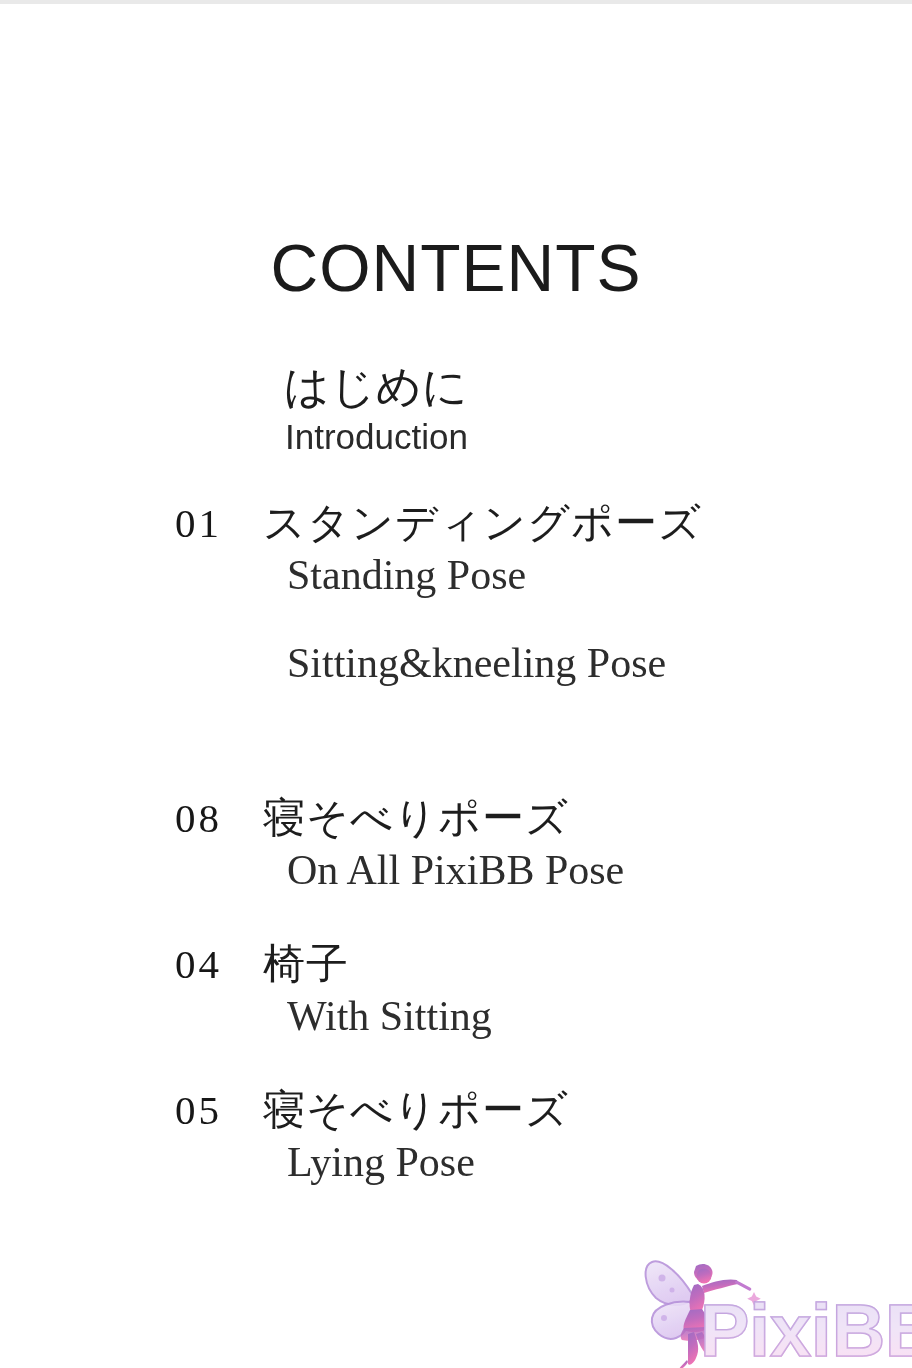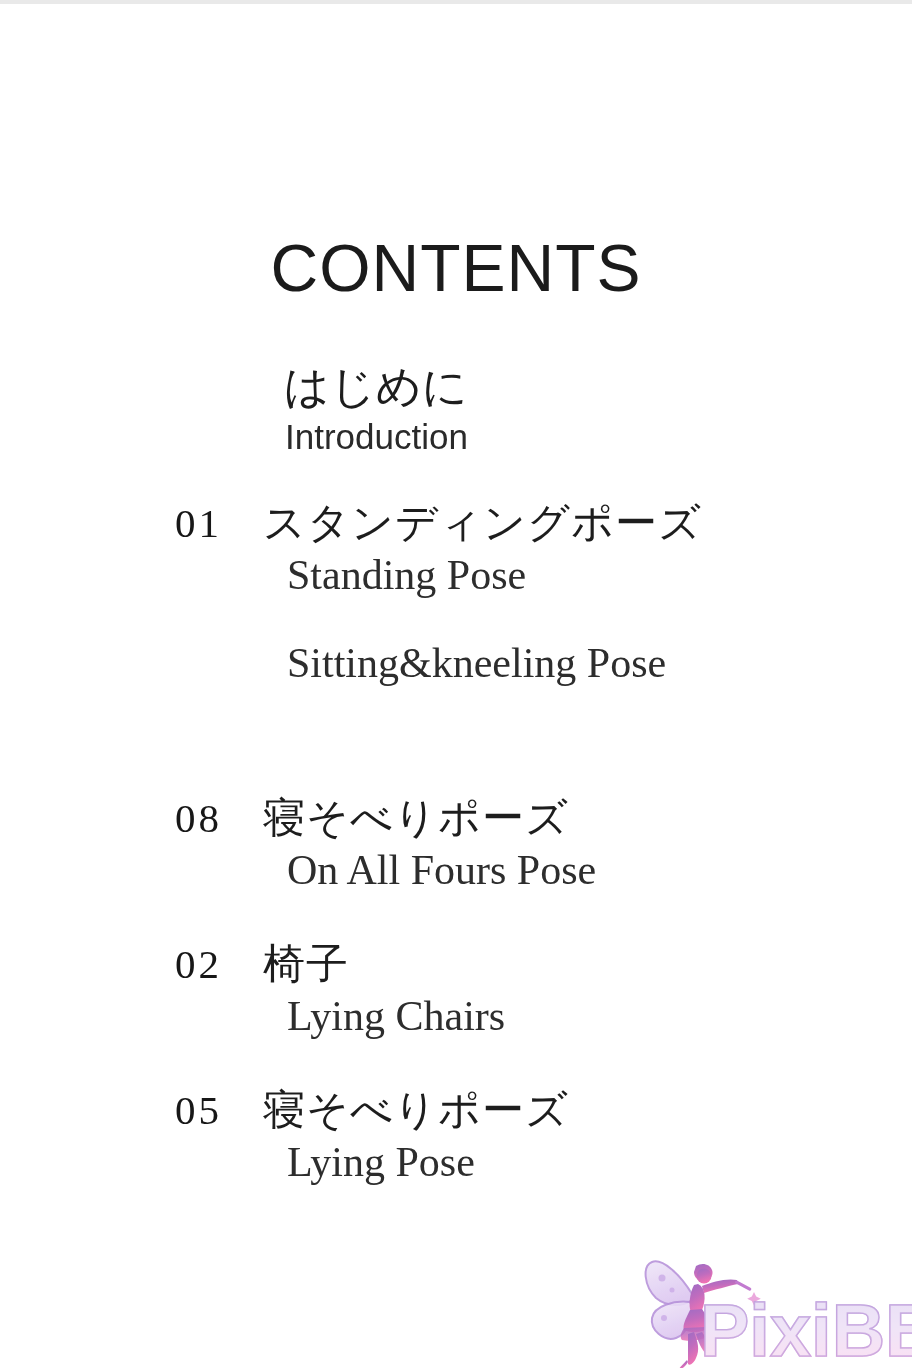--- a/index.html
+++ b/index.html
@@ -140,29 +140,29 @@
 
     <div class="entry">
       <div class="entry-title-en">Sitting&amp;kneeling Pose</div>
     </div>
 
     <div class="entry">
       <div class="entry-row">
         <span class="entry-number">08</span>
         <span class="entry-title-jp">寝そべりポーズ</span>
       </div>
-      <div class="entry-title-en">On All Fours Pose</div>
-    </div>
-
-    <div class="entry">
-      <div class="entry-row">
-        <span class="entry-number">02</span>
+      <div class="entry-title-en">On All PixiBB Pose</div>
+    </div>
+
+    <div class="entry">
+      <div class="entry-row">
+        <span class="entry-number">04</span>
         <span class="entry-title-jp">椅子</span>
       </div>
-      <div class="entry-title-en">Lying Chairs</div>
+      <div class="entry-title-en">With Sitting</div>
     </div>
 
     <div class="entry">
       <div class="entry-row">
         <span class="entry-number">05</span>
         <span class="entry-title-jp">寝そべりポーズ</span>
       </div>
       <div class="entry-title-en">Lying Pose</div>
     </div>
 

